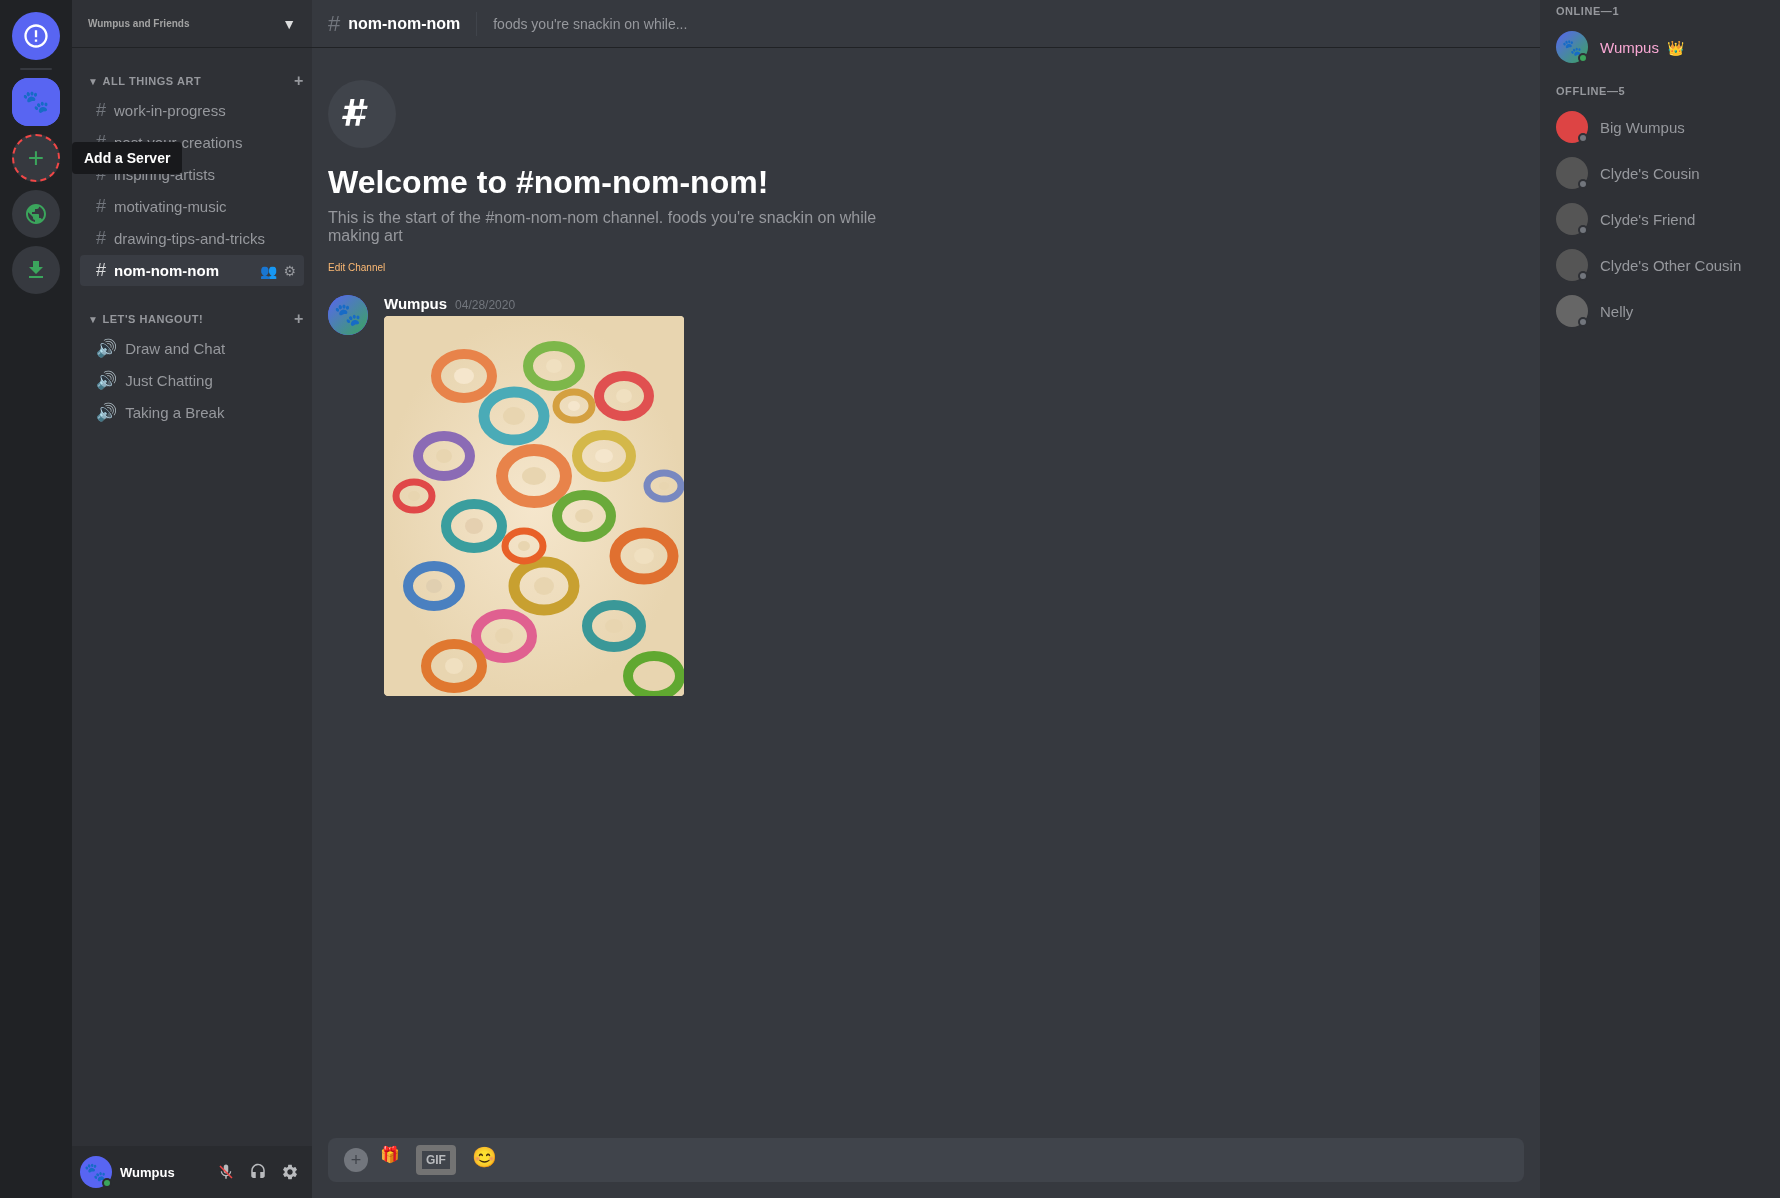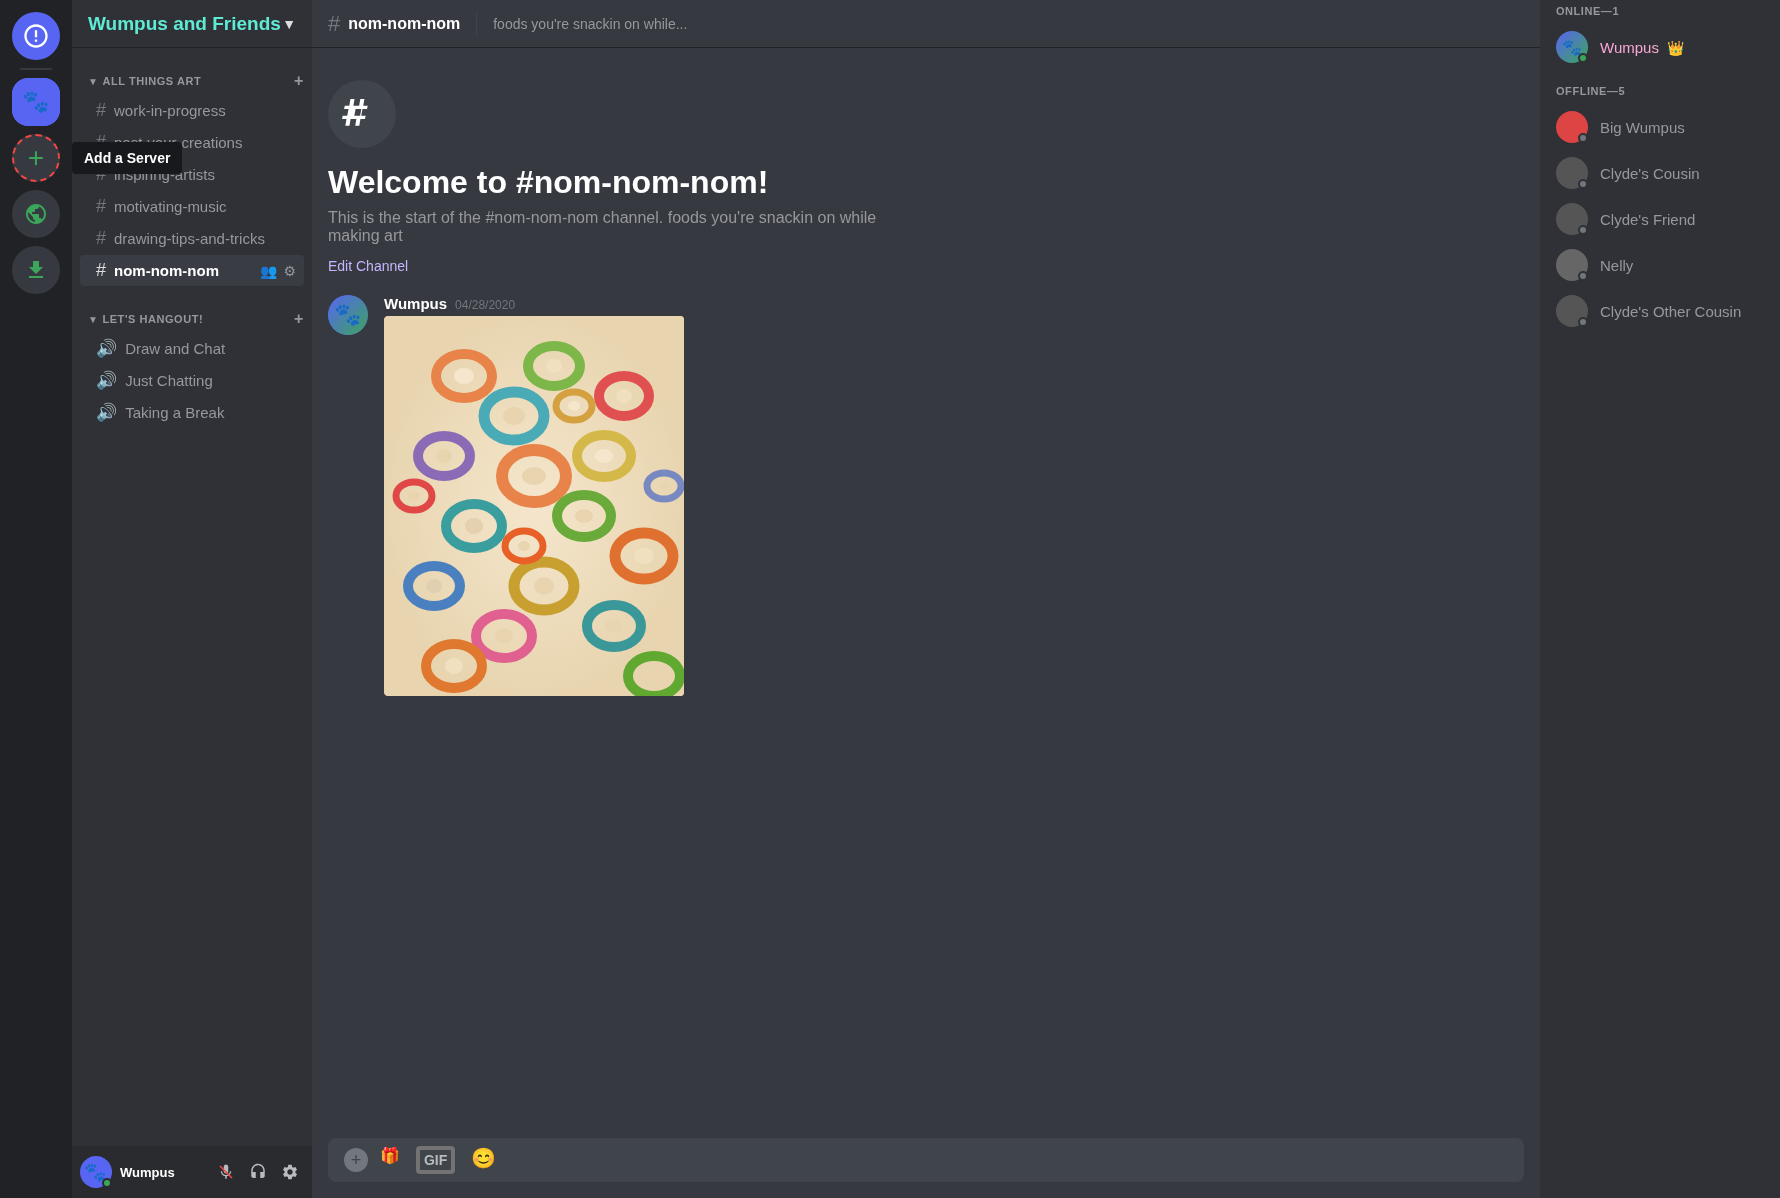--- a/index.html
+++ b/index.html
@@ -104,23 +104,23 @@
     .server-header {
       height: 48px;
       padding: 0 16px;
       display: flex;
       align-items: center;
       justify-content: space-between;
       border-bottom: 1px solid #202225;
       cursor: pointer;
     }
     .server-name {
-      font-size: 19px;
+      font-size: 10px;
       font-weight: 600;
-      color: #5eead4;
+      color: #a3a3a3;
     }
     .server-header-chevron {
       color: #dcddde;
       font-size: 14px;
     }
     .channel-list {
       flex: 1;
       overflow-y: auto;
       padding: 8px 0;
     }
@@ -339,22 +339,22 @@
       color: #fff;
       margin-bottom: 8px;
     }
     .welcome-description {
       font-size: 16px;
       color: #96989d;
       margin-bottom: 12px;
       max-width: 600px;
     }
     .edit-channel-link {
-      color: #c4b5fd;
-      font-size: 14px;
+      color: #fdba74;
+      font-size: 10px;
       cursor: pointer;
     }
     .message-group {
       display: flex;
       padding: 4px 16px;
       gap: 16px;
     }
     .message-avatar {
       width: 40px;
       height: 40px;
@@ -430,23 +430,23 @@
     }
     .message-input::placeholder {
       color: #72767d;
     }
     .message-input-icons {
       display: flex;
       gap: 16px;
       color: #b9bbbe;
     }
     .gif-btn {
-      font-size: 14px;
+      font-size: 12px;
       font-weight: 700;
-      border: 4px solid #737373;
+      border: 6px solid #737373;
       border-radius: 4px;
       padding: 2px 4px;
       cursor: pointer;
       color: #b9bbbe;
     }
 
     
     .members-sidebar {
       width: 240px;
       background: #2f3136;
@@ -793,25 +793,25 @@
   </div>
 
   <div class="member-item">
     <div class="member-avatar" style="background: #555;">
       <div class="member-status status-offline"></div>
     </div>
     <span class="member-name">Clyde's Friend</span>
   </div>
 
   <div class="member-item">
+    <div class="member-avatar" style="background: #555;">
+      <div class="member-status status-offline"></div>
+    </div>
+    <span class="member-name">Clyde's Other Cousin</span>
+  </div>
+
+  <div class="member-item">
     <div class="member-avatar" style="background: #666;">
       <div class="member-status status-offline"></div>
     </div>
     <span class="member-name">Nelly</span>
   </div>
-
-  <div class="member-item">
-    <div class="member-avatar" style="background: #555;">
-      <div class="member-status status-offline"></div>
-    </div>
-    <span class="member-name">Clyde's Other Cousin</span>
-  </div>
 </div>
 
 </body></html>

